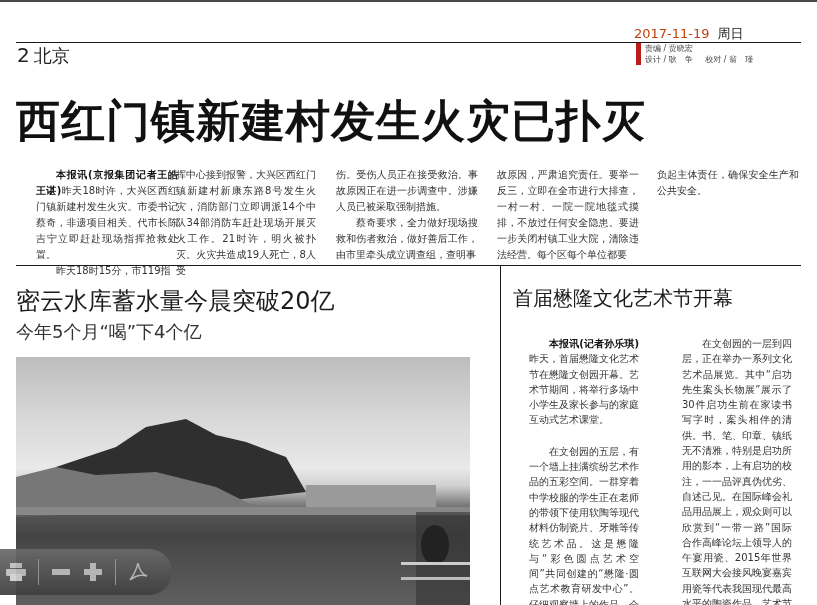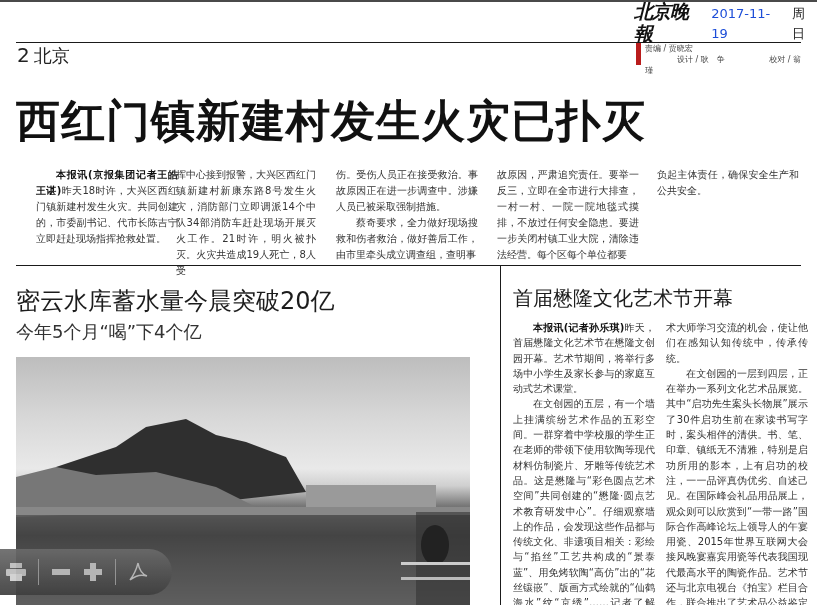--- a/index.html
+++ b/index.html
@@ -14,27 +14,27 @@
     position:absolute; left:17px; top:44px; font-size:18px; line-height:22px; color:#222;
   }
   .page-num .num { font-size:20px; margin-right:4px; }
   .masthead {
     position:absolute; left:634px; top:22px; height:22px; display:flex; align-items:flex-end; gap:8px;
   }
   .masthead .logo {
     font-family:"DejaVu Serif", serif; font-style:italic; font-weight:bold; font-size:19px;
     letter-spacing:-1px; color:#111; line-height:22px;
   }
-  .masthead .date { font-size:13px; color:#1d4ed8; line-height:20px; }
+  .masthead .date { font-size:13px; color:#c2410c; line-height:20px; }
   .masthead .weekday { font-size:13px; color:#222; line-height:20px; }
   .credits {
     position:absolute; left:636px; top:43px; border-left:5px solid #b91c1c; padding-left:4px;
     font-size:8px; line-height:11px; color:#444; height:22px;
   }
-  .credits .row span { margin-right:10px;margin-left:32px; }
+  .credits .row span { margin-right:10px; }
 
   .headline {
     position:absolute; left:16px; top:92px; font-size:44px; font-weight:bold; line-height:58px;
     letter-spacing:1px; color:#111; white-space:nowrap;
   }
   .article-body {
     position:absolute; top:167px; font-size:10px; line-height:16px; color:#333;
     text-align:justify; width:142px;
   }
   .article-body p { margin:0; text-indent:2em; }
@@ -62,49 +62,49 @@
   }
   .tb-btn { width:32px; height:32px; display:flex; align-items:center; justify-content:center; cursor:pointer; }
   .tb-sep { width:1px; height:26px; background:#999; margin:0 6px; }
 
   .right-headline {
     position:absolute; left:513px; top:284px; font-size:20px; line-height:28px; color:#1c1c1c; white-space:nowrap;text-align:right;
   }
   .right-body {
     position:absolute; top:320px; font-size:10px; line-height:15.3px; color:#333; width:142px; text-align:justify;
   }
-  .right-body p { margin:0; text-indent:2em; }
+  .right-body p { margin:16px; text-indent:2em; }
   .right-body .lead { font-weight:bold; color:#111; }
 </style>
 </head>
 <body>
 
 <div class="topbar"></div>
 
 <div class="page-num">
   <span class="num">2</span><span>北京</span>
 </div>
 <div class="header-rule"></div>
 <div class="masthead">
-  <span class="logo">北京晚報</span>
   <span class="date">2017-11-19</span>
   <span class="weekday">周日</span>
 </div>
 <div class="credits">
   <div class="row">责编 / 贾晓宏</div>
   <div class="row">
     <span>设计 / 耿　争</span>
     <span>校对 / 翁　瑾</span>
   </div>
 </div>
 
 <div class="headline">西红门镇新建村发生火灾已扑灭</div>
 
 <div class="article-body" style="left:36px;">
-  <p><span class="lead">本报讯(京报集团记者王皓王谌)</span><span>昨天18时许，大兴区西红门镇新建村发生火灾。共同创建的，市委副书记、代市长陈吉宁立即赶赴现场指挥抢救处置。</span></p>
+  <p><span class="lead">本报讯(京报集团记者王皓王谌)</span><span>昨天18时许，大兴区西红门镇新建村发生火灾。市委书记蔡奇，非遗项目相关、代市长陈吉宁立即赶赴现场指挥抢救处置。</span></p>
+  <p>昨天18时15分，市119指</p>
 </div>
 <div class="article-body" style="left:176px; width:140px;">
   <p style="text-indent:0">挥中心接到报警，大兴区西红门镇新建村新康东路8号发生火灾，消防部门立即调派14个中队34部消防车赶赴现场开展灭火工作。21时许，明火被扑灭。火灾共造成19人死亡，8人受</p>
 </div>
 <div class="article-body" style="left:336px; width:142px;">
   <p style="text-indent:0">伤。受伤人员正在接受救治。事故原因正在进一步调查中。涉嫌人员已被采取强制措施。</p>
   <p>蔡奇要求，全力做好现场搜救和伤者救治，做好善后工作，由市里牵头成立调查组，查明事</p>
 </div>
 <div class="article-body" style="left:497px; width:142px;">
   <p style="text-indent:0">故原因，严肃追究责任。要举一反三，立即在全市进行大排查，一村一村、一院一院地毯式摸排，不放过任何安全隐患。要进一步关闭村镇工业大院，清除违法经营。每个区每个单位都要</p>
@@ -159,15 +159,14 @@
     </svg>
   </div>
 </div>
 
 <div class="right-headline">首届懋隆文化艺术节开幕</div>
 <div class="right-body" style="left:513px;">
   <p><span class="lead">本报讯(记者孙乐琪)</span><span>昨天，首届懋隆文化艺术节在懋隆文创园开幕。艺术节期间，将举行多场中小学生及家长参与的家庭互动式艺术课堂。</span></p>
   <p>在文创园的五层，有一个墙上挂满缤纷艺术作品的五彩空间。一群穿着中学校服的学生正在老师的带领下使用软陶等现代材料仿制瓷片、牙雕等传统艺术品。这是懋隆与“彩色圆点艺术空间”共同创建的“懋隆·圆点艺术教育研发中心”。仔细观察墙上的作品，会发现这些作品都与传统文化、非遗项目相关：彩绘与“掐丝”工艺共构成的“景泰蓝”、用免烤软陶“高仿”出的“花丝镶嵌”、版画方式绘就的“仙鹤海水”纹“京绣”……记者了解到，这些作品都是2到16岁的小朋友自己动手完</p>
 </div>
 <div class="right-body" style="left:666px;">
-  <p style="text-indent:0">术大师学习交流的机会，使让他们在感知认知传统中，传承传统。</p>
   <p>在文创园的一层到四层，正在举办一系列文化艺术品展览。其中“启功先生案头长物展”展示了30件启功生前在家读书写字时，案头相伴的清供。书、笔、印章、镇纸无不清雅，特别是启功所用的影本，上有启功的校注，一一品评真伪优劣、自述己见。在国际峰会礼品用品展上，观众则可以欣赏到“一带一路”国际合作高峰论坛上领导人的午宴用瓷、2015年世界互联网大会接风晚宴嘉宾用瓷等代表我国现代最高水平的陶瓷作品。艺术节还与北京电视台《拍宝》栏目合作，联合推出了艺术品公益鉴定会、《拍宝》专家私人旧藏展等公益活动，邀请</p>
 </div>
 
 </body></html>

